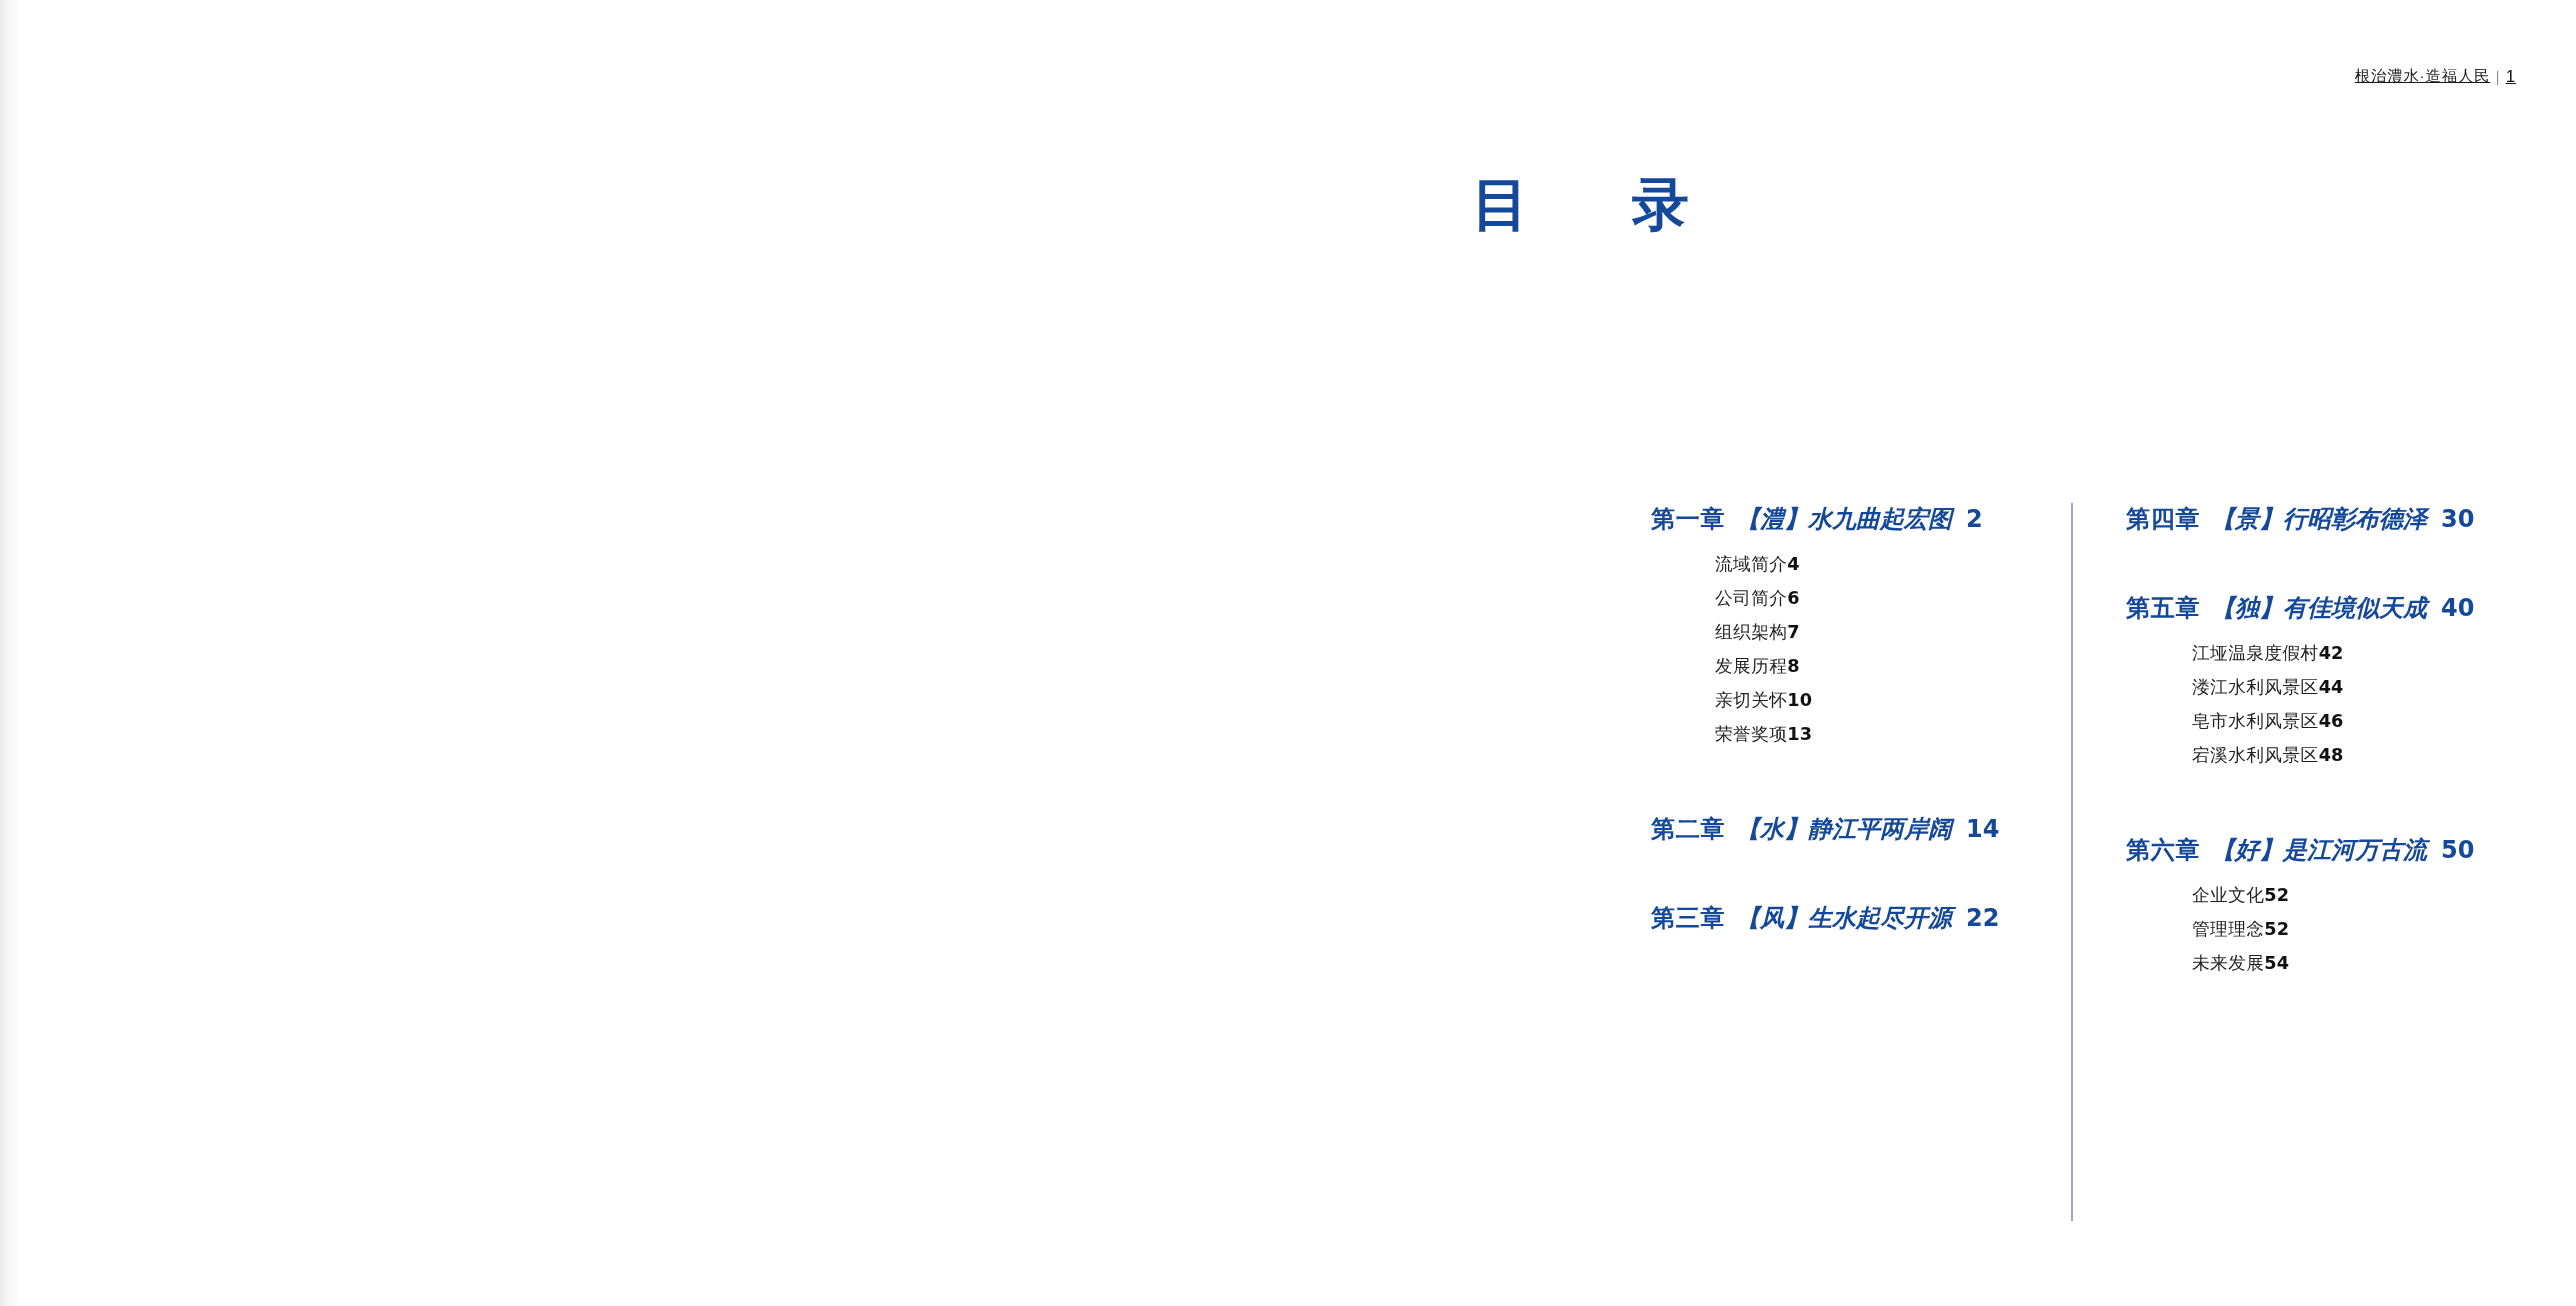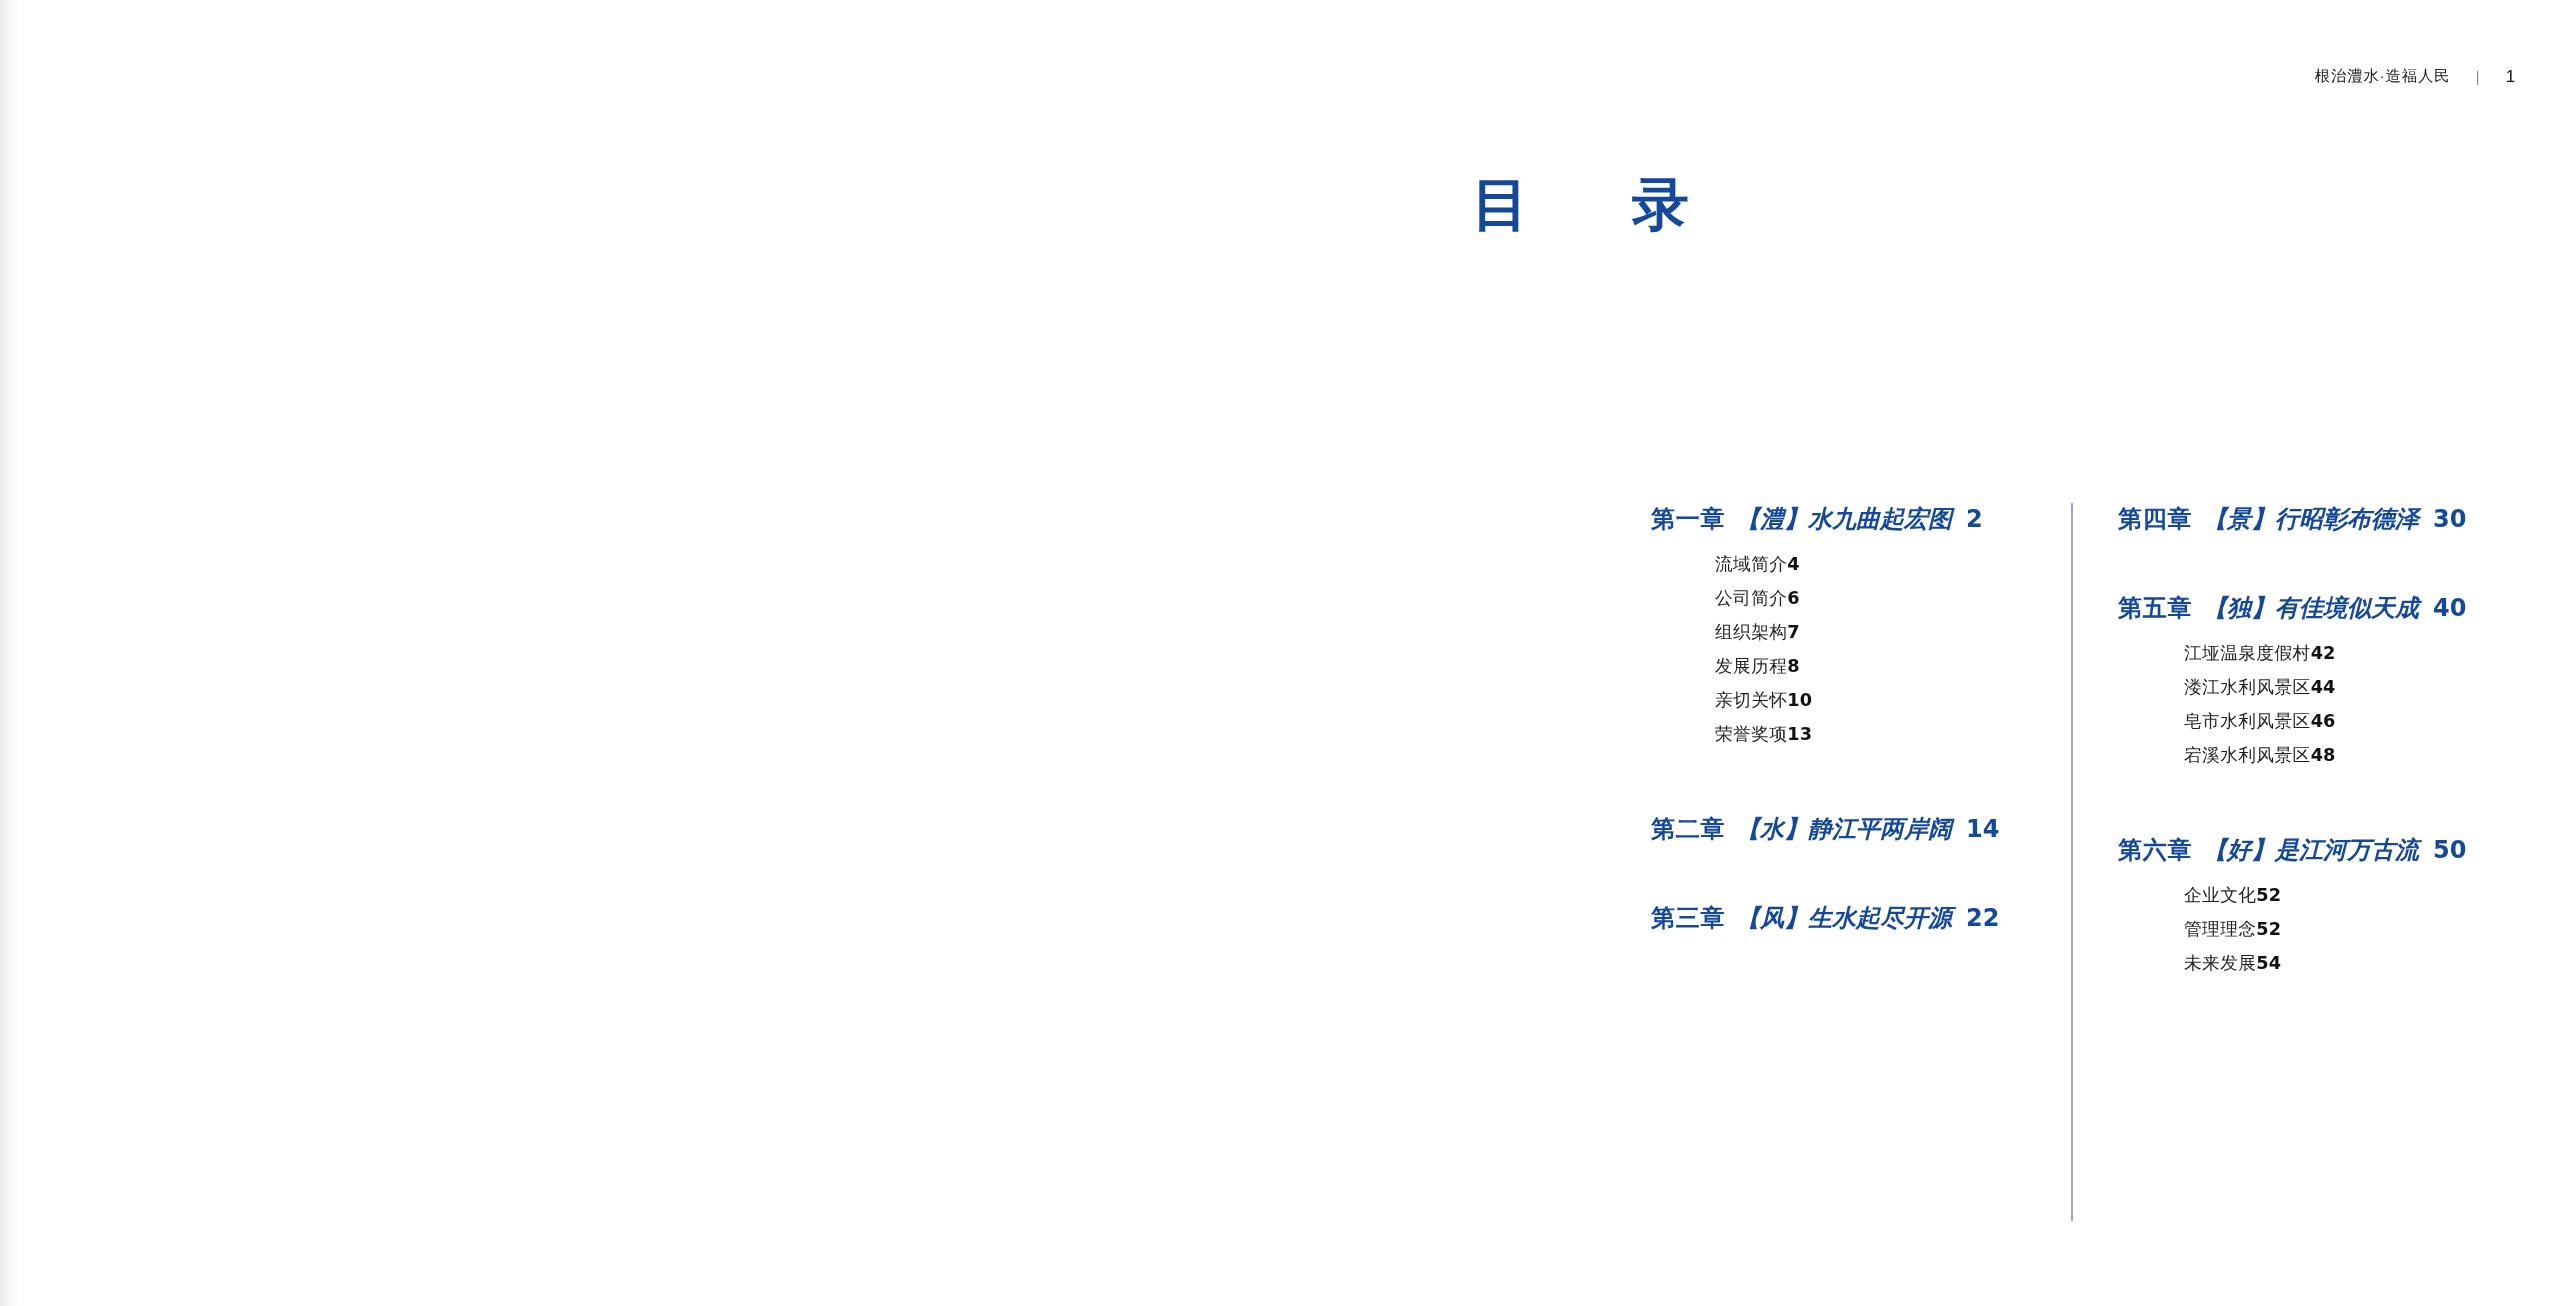--- a/index.html
+++ b/index.html
@@ -28,24 +28,25 @@
     width: 20px;
     height: 1306px;
     background: linear-gradient(to right, #e9e9e9 0%, #f7f7f7 45%, #ffffff 100%);
   }
   .header {
     position: absolute;
     right: 60px;
     top: 66px;
     display: flex;
     align-items: center;
-    gap: 24px;
+    gap: 4px;
     color: #1a1a1a;
     font-size: 15.4px;
     letter-spacing: 0.8px;
+    text-decoration: underline;
   }
   .header .sep {
     color: #8a8a8a;
     font-size: 14px;
     padding: 0 1.5px;
   }
   .header .pageno {
     font-size: 17px;
     color: #111;
   }
@@ -60,21 +61,21 @@
     font-family: "DejaVu Sans", "Liberation Sans", sans-serif;
     margin-left: 36px;
   }
   .toc {
     position: absolute;
     left: 1651px;
     top: 503px;
     width: 860px;
     display: flex;
     flex-direction: row;
-    gap: 4px;
+    gap: 12px;
   }
   .column {
     width: 369px;
     position: relative;
   }
   .col-left { padding-right: 46px; }
   .col-right { padding-left: 48px; }
   .divider {
     position: absolute;
     left: 2071px;

